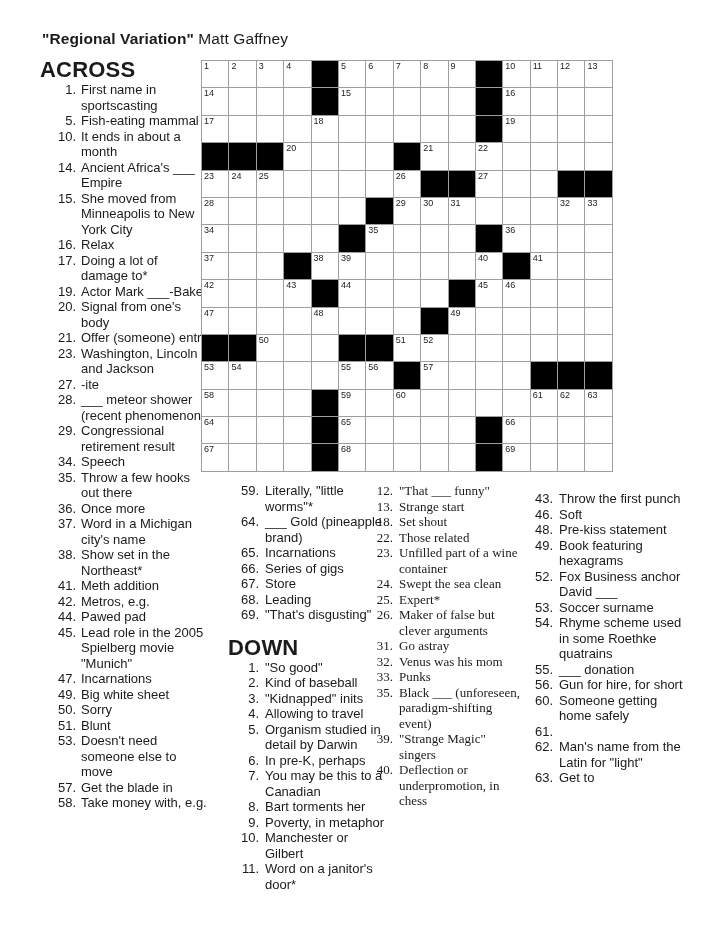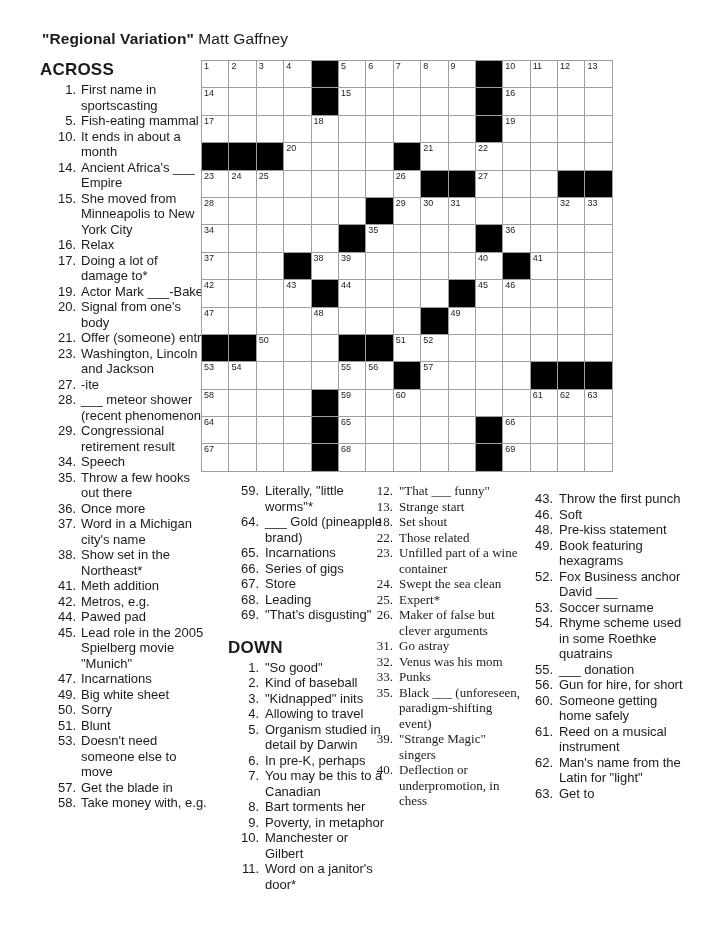--- a/index.html
+++ b/index.html
@@ -14,21 +14,21 @@
   .abs{position:absolute;}
   
   .title{left:42px;top:30px;font-size:15.5px;letter-spacing:0.1px;}
   .title .bold{font-weight:bold;}
   
   .col{font-size:13px;line-height:15.5px;}
   .colA{left:40px;top:60px;width:168px;}
   .colB{left:204px;top:483px;width:160px;margin-left:24px;}
   .colC{left:362px;top:483px;width:162px;font-family:Liberation Serif, serif;}
   .colD{left:522px;top:491px;width:162px;}
-  .hdr{font-weight:bold;font-size:17px;line-height:19px;margin-bottom:3px;letter-spacing:0.2px;}
+  .hdr{font-weight:bold;font-size:22px;line-height:19px;margin-bottom:3px;letter-spacing:0.2px;}
   .down-hdr{margin-top:15px;}
   .clue{display:flex;align-items:flex-start;}
   .clue .cn{flex:0 0 31px;text-align:right;margin-right:6px;white-space:nowrap;}
   .colA .clue .cn{flex-basis:36px;margin-right:5px;}
   .clue .ct{flex:1 1 auto;}
   
   .grid{
     left:201px;top:60px;
     display:grid;
     grid-template-columns:repeat(15,27.4px);
@@ -728,21 +728,20 @@
       <div class="clue">
         <span class="cn">56.</span>
         <span class="ct">Gun for hire, for short</span>
       </div>
       <div class="clue">
         <span class="cn">60.</span>
         <span class="ct">Someone getting home safely</span>
       </div>
       <div class="clue">
         <span class="cn">61.</span>
-        <span class="ct">Reed on a musical instrument</span>
       </div>
       <div class="clue">
         <span class="cn">62.</span>
         <span class="ct">Man's name from the Latin for "light"</span>
       </div>
       <div class="clue">
         <span class="cn">63.</span>
         <span class="ct">Get to</span>
       </div>
     </div>

